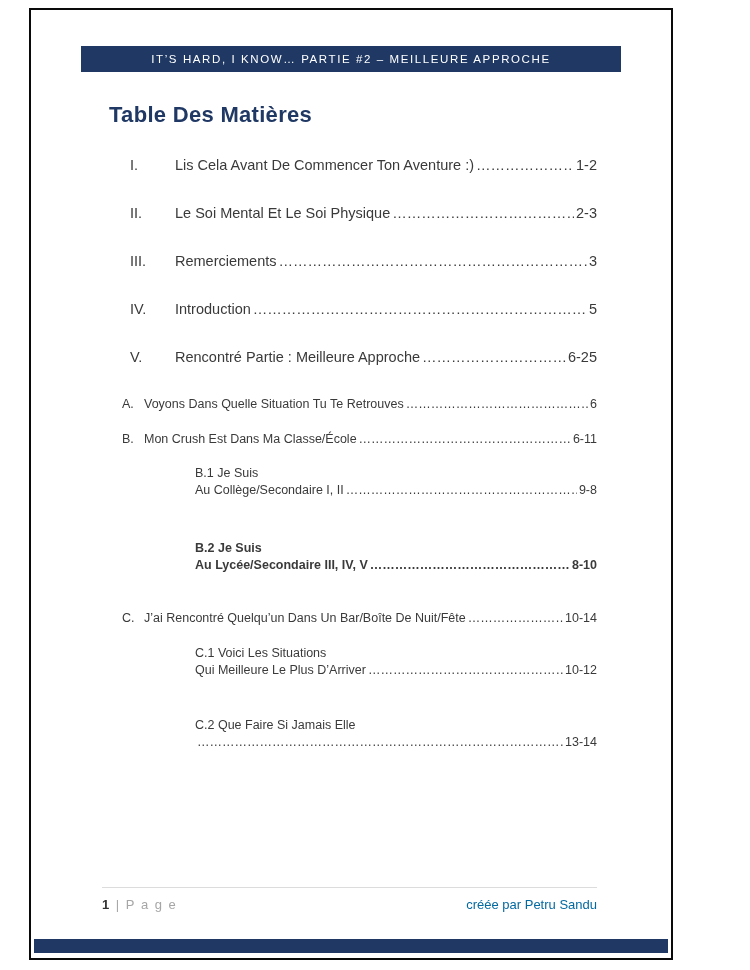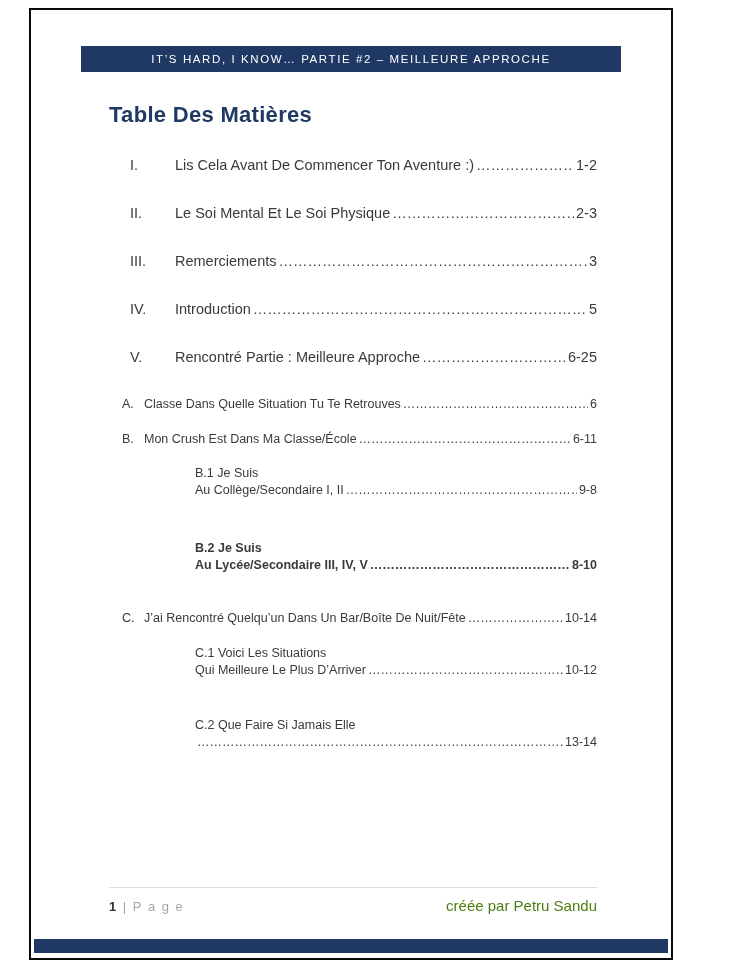--- a/index.html
+++ b/index.html
@@ -56,29 +56,29 @@
   .mb-b { margin-bottom:18px; }
   .mb-c { margin-bottom:19px; }
 
   .sub2 { padding-left:86px; font-size:12.5px; line-height:17px; }
   .sub2-b1 { margin-bottom:41px; }
   .sub2-b2 { margin-bottom:36px;font-weight:bold; }
   .sub2-c1 { margin-bottom:38px; }
   .sub2-c2 { margin-bottom:0; }
 
   .footer {
-    position:absolute; left:78px; right:74px; top:877px;
+    position:absolute; left:71px; right:74px; top:877px;
     border-top:1px solid #dcdcdc;
     padding-top:9px;
     display:flex; justify-content:space-between; align-items:baseline;
     font-size:13px;
   }
   .pg-num { font-weight:700; color:#333333; }
   .pg-word { color:var(--muted, #a6a6a6); letter-spacing:1.5px; margin-left:3px; }
-  .footer-right { color:#4d7c0f; font-size:15px; }
+  .footer-right { color:#0369a1; font-size:13px; }
 
   .bottom-bar {
     position:absolute; left:3px; right:3px; bottom:5px;
     height:14px;
     background:var(--navy, #1f3864);
   }
 </style>
 </head>
 <body>
 
@@ -128,21 +128,21 @@
         <span class="leader">………………………………………………………………………………………………………………………………………………………………………………………………</span>
         <span class="pages">6-25</span>
       </div>
 
     </div>
 
     <div class="section-list">
 
       <div class="row sec-item mb-a">
         <span class="letter">A.</span>
-        <span class="label">Classe Dans Quelle Situation Tu Te Retrouves</span>
+        <span class="label">Voyons Dans Quelle Situation Tu Te Retrouves</span>
         <span class="leader">………………………………………………………………………………………………………………………………………………………………………………………………</span>
         <span class="pages">6</span>
       </div>
 
       <div class="row sec-item mb-b">
         <span class="letter">B.</span>
         <span class="label">Mon Crush Est Dans Ma Classe/École</span>
         <span class="leader">………………………………………………………………………………………………………………………………………………………………………………………………</span>
         <span class="pages">6-11</span>
       </div>

